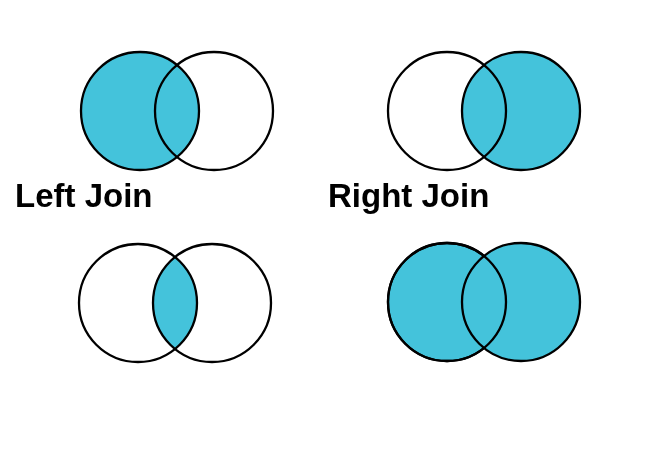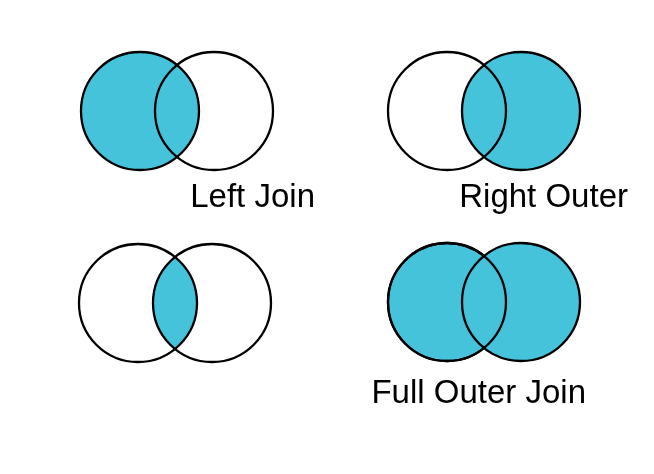--- a/index.html
+++ b/index.html
@@ -14,24 +14,24 @@
     width: 654px; height: 474px;
   }
   .venn { position: absolute; width: 204px; height: 130px; }
   .venn-1 { left: 75px;  top: 46px;  }
   .venn-2 { left: 382px; top: 46px;  }
   .venn-3 { left: 73px;  top: 238px; }
   .venn-4 { left: 382px; top: 237px; }
   .label {
     position: absolute;
     font-size: 33px;
-    font-weight: 400;
+    font-weight: 700;
     line-height: 38px;
     color: var(--text, #000000);
-    text-align: right;
+    text-align: left;
     white-space: normal;
   }
   .label-1 { left: 15px;  top: 177px; width: 300px; }
   .label-2 { left: 328px; top: 177px; width: 300px; }
   .label-3 { left: 20px;  top: 373px; width: 300px; }
   .label-4 { left: 366px; top: 373px; width: 220px; }
 </style>
 </head>
 <body>
 
@@ -55,16 +55,15 @@
         <circle cx="65" cy="65" r="59" fill="none" stroke="#000000" stroke-width="2.3"></circle>
         <circle cx="139" cy="65" r="59" fill="none" stroke="#000000" stroke-width="2.3"></circle>
       </svg></div>
   <div class="venn venn-4"><svg width="204" height="130">
         <circle cx="65" cy="65" r="59" fill="#44C3DB" stroke="#000000" stroke-width="2.3"></circle>
         <circle cx="139" cy="65" r="59" fill="#44C3DB" stroke="#000000" stroke-width="2.3"></circle>
         <circle cx="65" cy="65" r="59" fill="none" stroke="#000000" stroke-width="2.3"></circle>
       </svg></div>
 
   <div class="label label-1">Left Join</div>
-  <div class="label label-2">Right Outer</div>
-  <div class="label label-4">Full Outer Join</div>
+  <div class="label label-2">Right Join</div>
 
 </div>
 
 </body></html>

